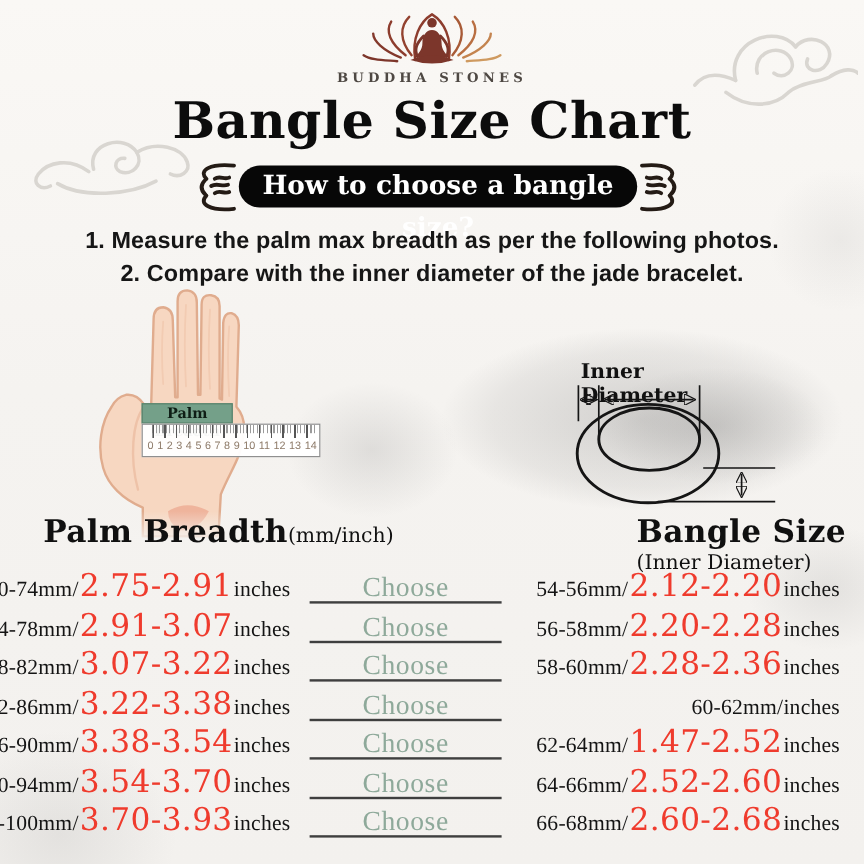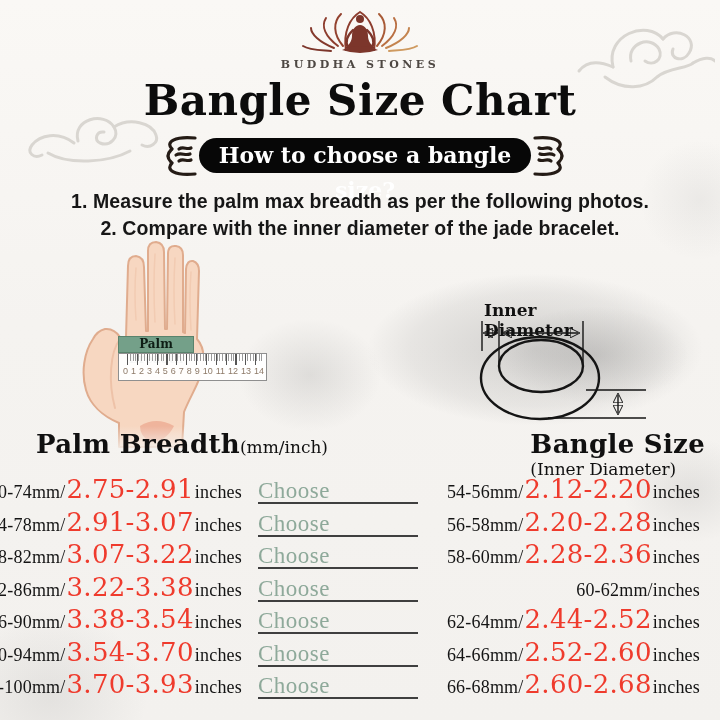--- a/index.html
+++ b/index.html
@@ -65,21 +65,21 @@
   .col-header .h-title{font-size:26px;font-weight:700;letter-spacing:.3px;}
   .col-header .h-unit{font-size:17px;font-weight:400;}
   #col-header-left{left:36px;}
   #col-header-right{right:15px;flex-direction:column;}
   #size-table{position:absolute;left:14px;top:470px;width:694px;}
   .s-row{height:32.5px;box-sizing:border-box;padding-top:4px;display:flex;align-items:baseline;}
   .cell-left{width:228px;display:flex;justify-content:flex-end;align-items:baseline;white-space:nowrap;}
   .cell-right{width:252px;margin-left:30px;display:flex;justify-content:flex-end;align-items:baseline;white-space:nowrap;}
   .mm,.unit{font-family:"Liberation Serif",serif;font-size:18px;color:#141414;letter-spacing:.2px;}
   .range{font-family:"DejaVu Serif",serif;font-size:26px;color:#ef3b2d;letter-spacing:.3px;margin:0 1px;}
-  .choose-wrap{width:160px;margin-left:16px;border-bottom:2px solid #3f3f3f;line-height:1.02;}
+  .choose-wrap{width:160px;margin-left:16px;text-align:center;border-bottom:2px solid #3f3f3f;line-height:1.02;}
   .choose-txt{font-family:"Liberation Serif",serif;font-size:23px;color:#8ea99a;letter-spacing:.5px;cursor:pointer;}
 </style>
 </head>
 <body>
 
 <div id="page">
 
   <div class="wash" id="wash1"></div>
   <div class="wash" id="wash1b"></div>
   <div class="wash" id="wash2"></div>
@@ -292,21 +292,21 @@
       <div class="cell-left">
         <span class="mm">86-90mm/</span>
         <span class="range">3.38-3.54</span>
         <span class="unit">inches</span>
       </div>
       <div class="choose-wrap">
         <span class="choose-txt">Choose</span>
       </div>
       <div class="cell-right">
         <span class="mm">62-64mm/</span>
-        <span class="range">2.44-2.52</span>
+        <span class="range">1.47-2.52</span>
         <span class="unit">inches</span>
       </div>
     </div>
 
     <div class="s-row">
       <div class="cell-left">
         <span class="mm">90-94mm/</span>
         <span class="range">3.54-3.70</span>
         <span class="unit">inches</span>
       </div>

